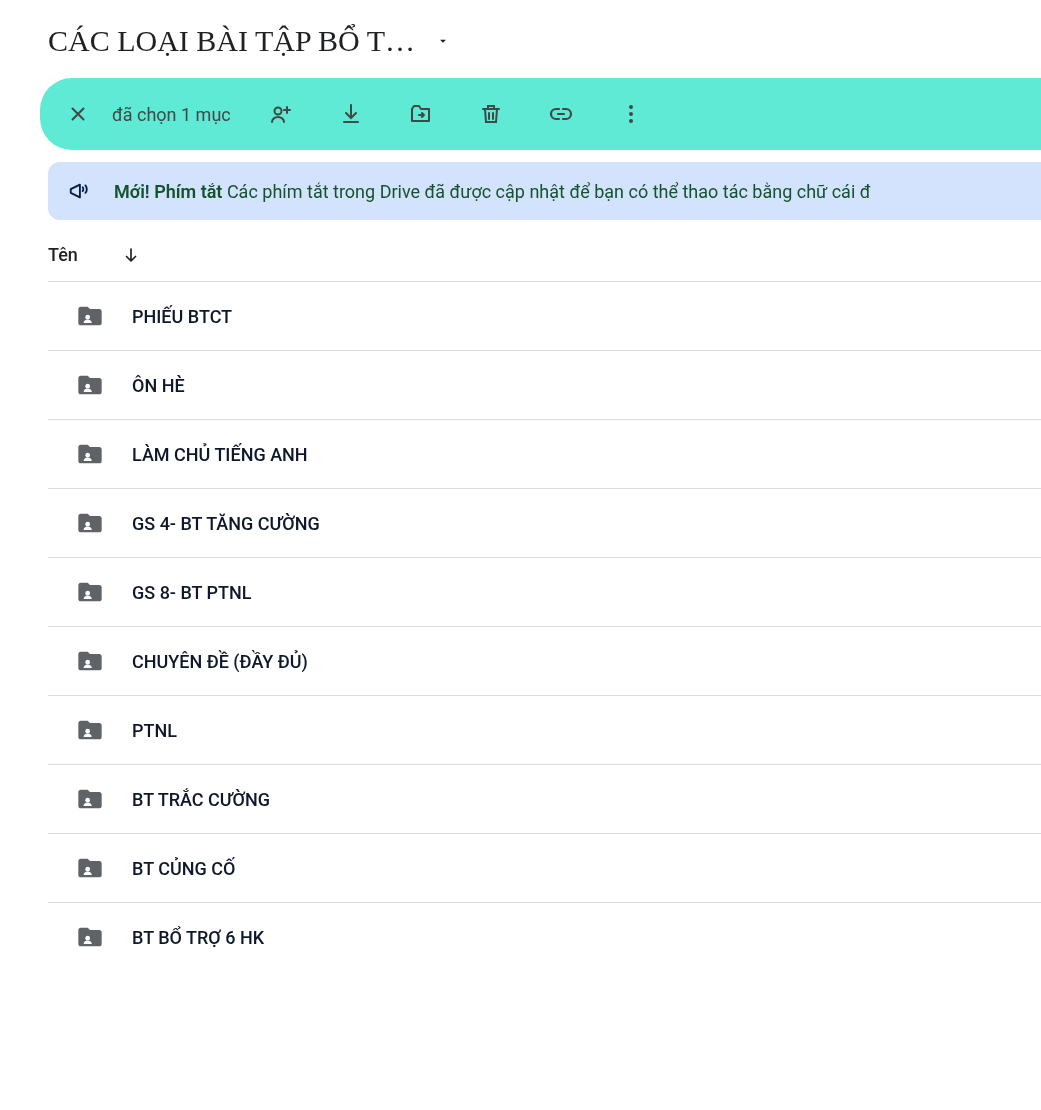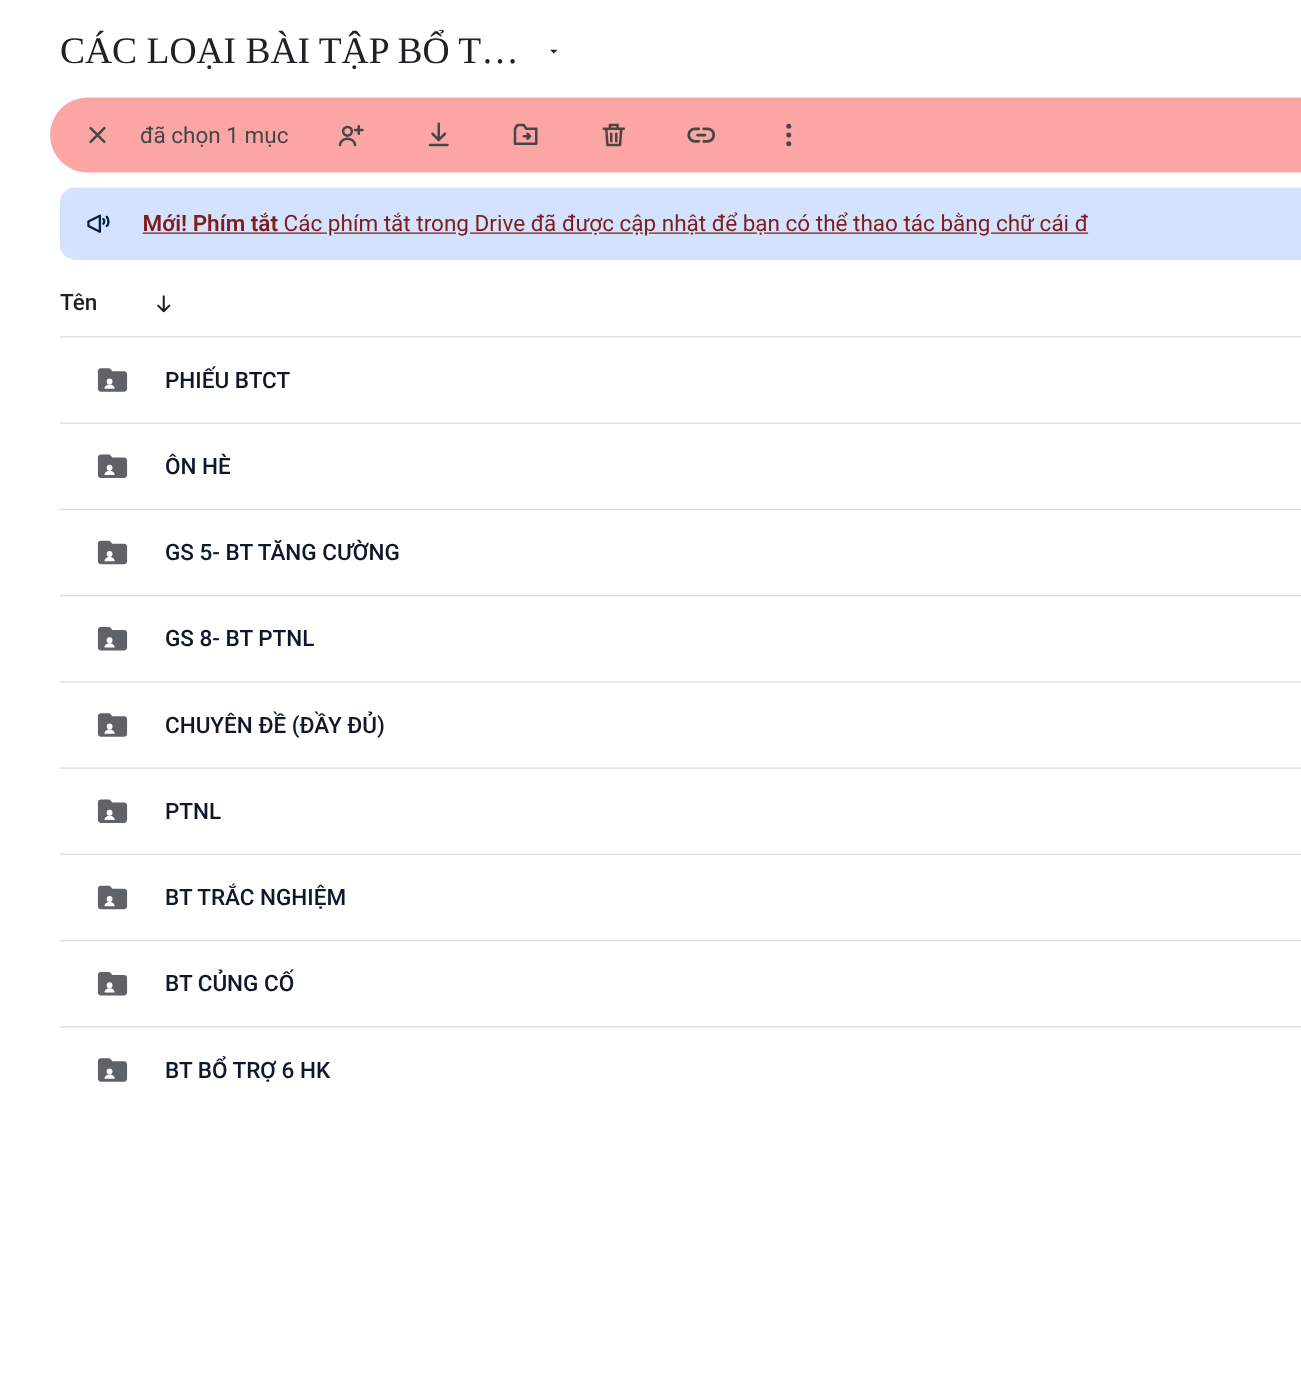--- a/index.html
+++ b/index.html
@@ -33,25 +33,25 @@
       display: inline-flex;
       align-items: center;
       justify-content: center;
       width: 24px;
       height: 24px;
       cursor: pointer;
     }
     .toolbar {
       display: flex;
       align-items: center;
-      background: #fca5a5;
+      background: #5eead4;
       border-radius: 32px 0 0 32px;
       margin: 0 0 0 40px;
       padding: 0 16px;
-      height: 60px;
+      height: 72px;
       gap: 8px;
     }
     .toolbar-btn {
       width: 44px;
       height: 44px;
       border-radius: 50%;
       display: flex;
       align-items: center;
       justify-content: center;
       cursor: pointer;
@@ -77,24 +77,23 @@
       margin: 12px 0 0 48px;
       padding: 18px 20px;
       gap: 24px;
     }
     .banner-icon {
       color: #041e49;
       flex-shrink: 0;
     }
     .banner-text {
       font-size: 18px;
-      color: #7f1d1d;
+      color: #14532d;
       white-space: nowrap;
       overflow: hidden;
-      text-decoration: underline;
     }
     .banner-bold {
       font-weight: 600;
     }
     .column-header {
       display: flex;
       align-items: center;
       padding: 24px 0 16px 48px;
       gap: 44px;
     }
@@ -236,21 +235,31 @@
         <span class="file-name">ÔN HÈ</span>
       </div>
       <div class="file-row">
         <span class="folder-icon">
           <svg width="28" height="28" viewBox="0 0 24 24" fill="#5f6368">
             <path d="M10 4H4c-1.1 0-2 .9-2 2v12c0 1.1.9 2 2 2h16c1.1 0 2-.9 2-2V8c0-1.1-.9-2-2-2h-8l-2-2z"></path>
             <circle cx="10" cy="13" r="2" fill="#fff"></circle>
             <path d="M6.5 18c0-1.8 1.6-3 3.5-3s3.5 1.2 3.5 3H6.5z" fill="#fff"></path>
           </svg>
         </span>
-        <span class="file-name">GS 5- BT TĂNG CƯỜNG</span>
+        <span class="file-name">LÀM CHỦ TIẾNG ANH</span>
+      </div>
+      <div class="file-row">
+        <span class="folder-icon">
+          <svg width="28" height="28" viewBox="0 0 24 24" fill="#5f6368">
+            <path d="M10 4H4c-1.1 0-2 .9-2 2v12c0 1.1.9 2 2 2h16c1.1 0 2-.9 2-2V8c0-1.1-.9-2-2-2h-8l-2-2z"></path>
+            <circle cx="10" cy="13" r="2" fill="#fff"></circle>
+            <path d="M6.5 18c0-1.8 1.6-3 3.5-3s3.5 1.2 3.5 3H6.5z" fill="#fff"></path>
+          </svg>
+        </span>
+        <span class="file-name">GS 4- BT TĂNG CƯỜNG</span>
       </div>
       <div class="file-row">
         <span class="folder-icon">
           <svg width="28" height="28" viewBox="0 0 24 24" fill="#5f6368">
             <path d="M10 4H4c-1.1 0-2 .9-2 2v12c0 1.1.9 2 2 2h16c1.1 0 2-.9 2-2V8c0-1.1-.9-2-2-2h-8l-2-2z"></path>
             <circle cx="10" cy="13" r="2" fill="#fff"></circle>
             <path d="M6.5 18c0-1.8 1.6-3 3.5-3s3.5 1.2 3.5 3H6.5z" fill="#fff"></path>
           </svg>
         </span>
         <span class="file-name">GS 8- BT PTNL</span>
@@ -276,21 +285,21 @@
         <span class="file-name">PTNL</span>
       </div>
       <div class="file-row">
         <span class="folder-icon">
           <svg width="28" height="28" viewBox="0 0 24 24" fill="#5f6368">
             <path d="M10 4H4c-1.1 0-2 .9-2 2v12c0 1.1.9 2 2 2h16c1.1 0 2-.9 2-2V8c0-1.1-.9-2-2-2h-8l-2-2z"></path>
             <circle cx="10" cy="13" r="2" fill="#fff"></circle>
             <path d="M6.5 18c0-1.8 1.6-3 3.5-3s3.5 1.2 3.5 3H6.5z" fill="#fff"></path>
           </svg>
         </span>
-        <span class="file-name">BT TRẮC NGHIỆM</span>
+        <span class="file-name">BT TRẮC CƯỜNG</span>
       </div>
       <div class="file-row">
         <span class="folder-icon">
           <svg width="28" height="28" viewBox="0 0 24 24" fill="#5f6368">
             <path d="M10 4H4c-1.1 0-2 .9-2 2v12c0 1.1.9 2 2 2h16c1.1 0 2-.9 2-2V8c0-1.1-.9-2-2-2h-8l-2-2z"></path>
             <circle cx="10" cy="13" r="2" fill="#fff"></circle>
             <path d="M6.5 18c0-1.8 1.6-3 3.5-3s3.5 1.2 3.5 3H6.5z" fill="#fff"></path>
           </svg>
         </span>
         <span class="file-name">BT CỦNG CỐ</span>

